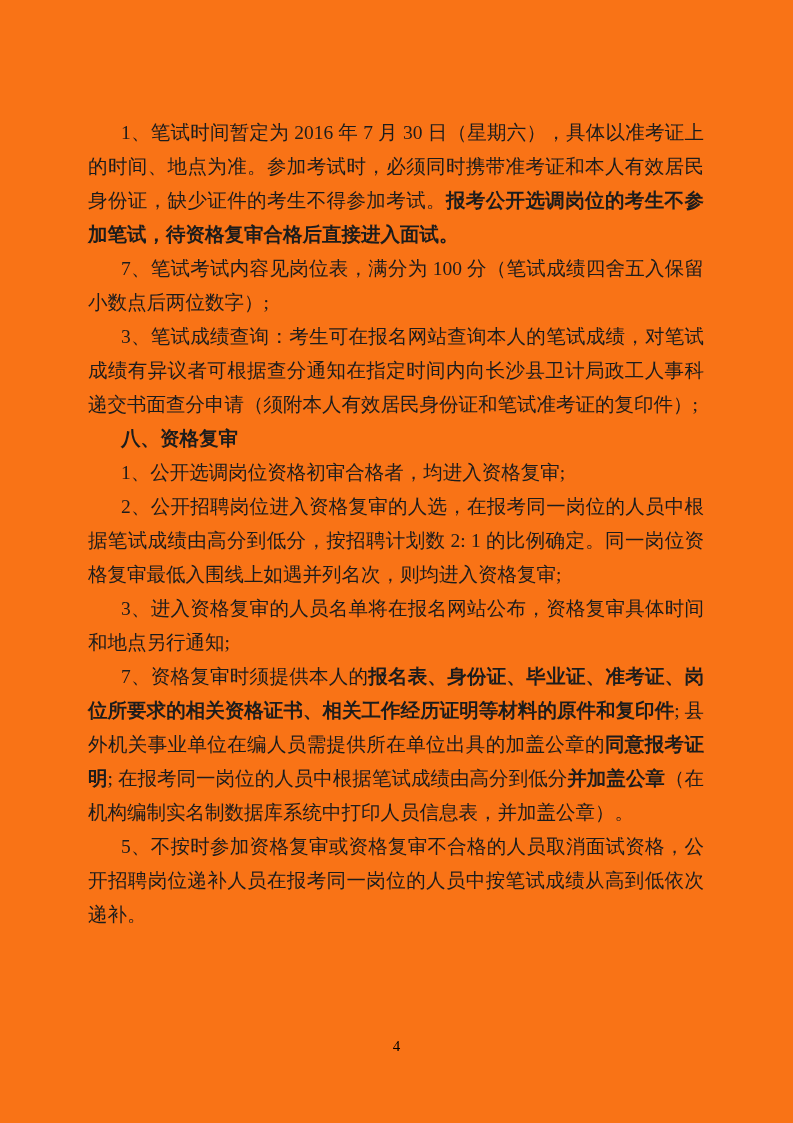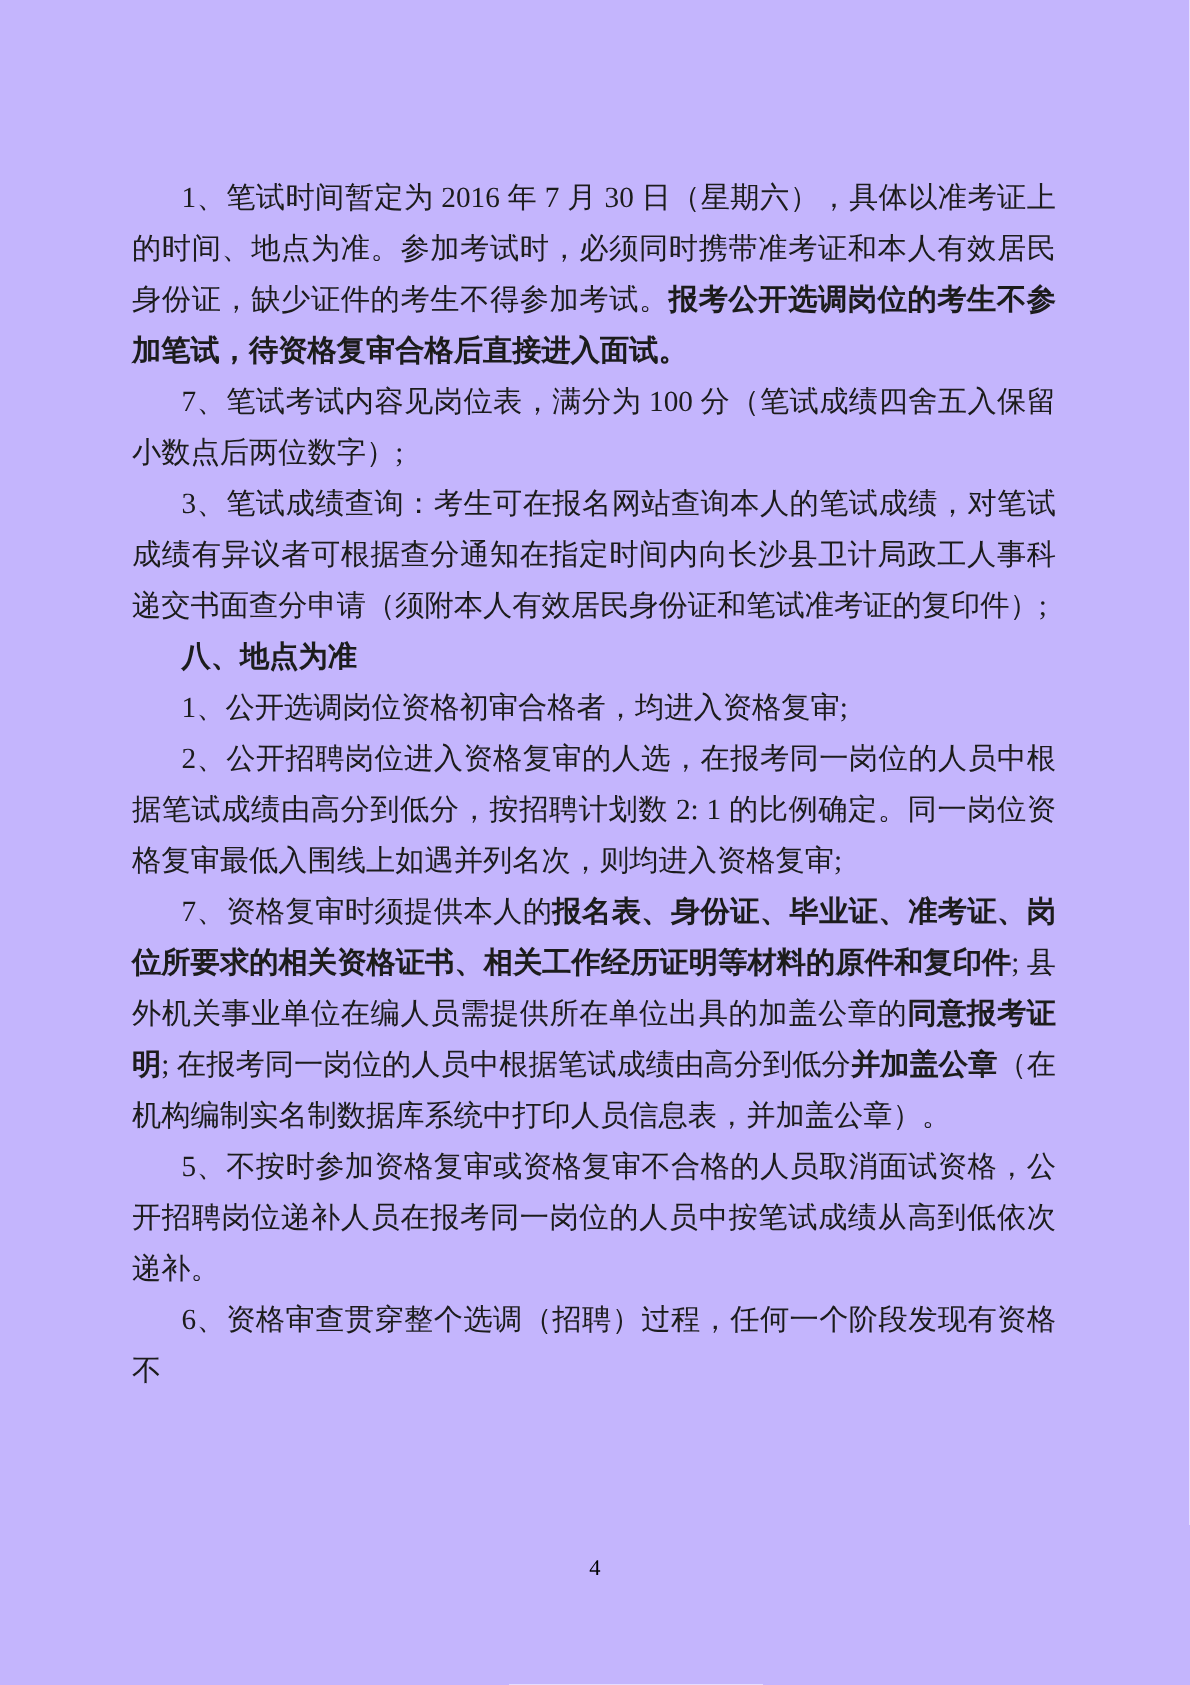--- a/index.html
+++ b/index.html
@@ -44,28 +44,28 @@
     right: 0;
     top: 1036px;
     text-align: center;
     font-size: 15px;
     line-height: 20px;
   }
 </style>
 </head>
 <body>
 
-<div class="page" style="background: #c4b5fd;">
+<div class="page" style="background: #f97316;">
   <div class="doc-content" style="color: rgb(28, 28, 28);">
       <p class="block para"><span class="seg">1、笔试时间暂定为 2016 年 7 月 30 日（星期六），具体以准考证上的时间、地点为准。参加考试时，必须同时携带准考证和本人有效居民身份证，缺少证件的考生不得参加考试。</span><span class="seg bold">报考公开选调岗位的考生不参加笔试，待资格复审合格后直接进入面试。</span></p>
       <p class="block para"><span class="seg">7、笔试考试内容见岗位表，满分为 100 分（笔试成绩四舍五入保留小数点后两位数字）;</span></p>
       <p class="block para"><span class="seg">3、笔试成绩查询：考生可在报名网站查询本人的笔试成绩，对笔试成绩有异议者可根据查分通知在指定时间内向长沙县卫计局政工人事科递交书面查分申请（须附本人有效居民身份证和笔试准考证的复印件）;</span></p>
-      <p class="block heading"><span class="seg bold">八、地点为准</span></p>
+      <p class="block heading"><span class="seg bold">八、资格复审</span></p>
       <p class="block para"><span class="seg">1、公开选调岗位资格初审合格者，均进入资格复审;</span></p>
       <p class="block para"><span class="seg">2、公开招聘岗位进入资格复审的人选，在报考同一岗位的人员中根据笔试成绩由高分到低分，按招聘计划数 2: 1 的比例确定。同一岗位资格复审最低入围线上如遇并列名次，则均进入资格复审;</span></p>
+      <p class="block para"><span class="seg">3、进入资格复审的人员名单将在报名网站公布，资格复审具体时间和地点另行通知;</span></p>
       <p class="block para"><span class="seg">7、资格复审时须提供本人的</span><span class="seg bold">报名表、身份证、毕业证、准考证、岗位所要求的相关资格证书、相关工作经历证明等材料的原件和复印件</span><span class="seg">; 县外机关事业单位在编人员需提供所在单位出具的加盖公章的</span><span class="seg bold">同意报考证明</span><span class="seg">; 在报考同一岗位的人员中根据笔试成绩由高分到低分</span><span class="seg bold">并加盖公章</span><span class="seg">（在机构编制实名制数据库系统中打印人员信息表，并加盖公章）。</span></p>
       <p class="block para"><span class="seg">5、不按时参加资格复审或资格复审不合格的人员取消面试资格，公开招聘岗位递补人员在报考同一岗位的人员中按笔试成绩从高到低依次递补。</span></p>
-      <p class="block para"><span class="seg">6、资格审查贯穿整个选调（招聘）过程，任何一个阶段发现有资格不</span></p>
     </div>
   <div class="page-footer">
     <span>4</span>
   </div>
 </div>
 
 </body></html>

